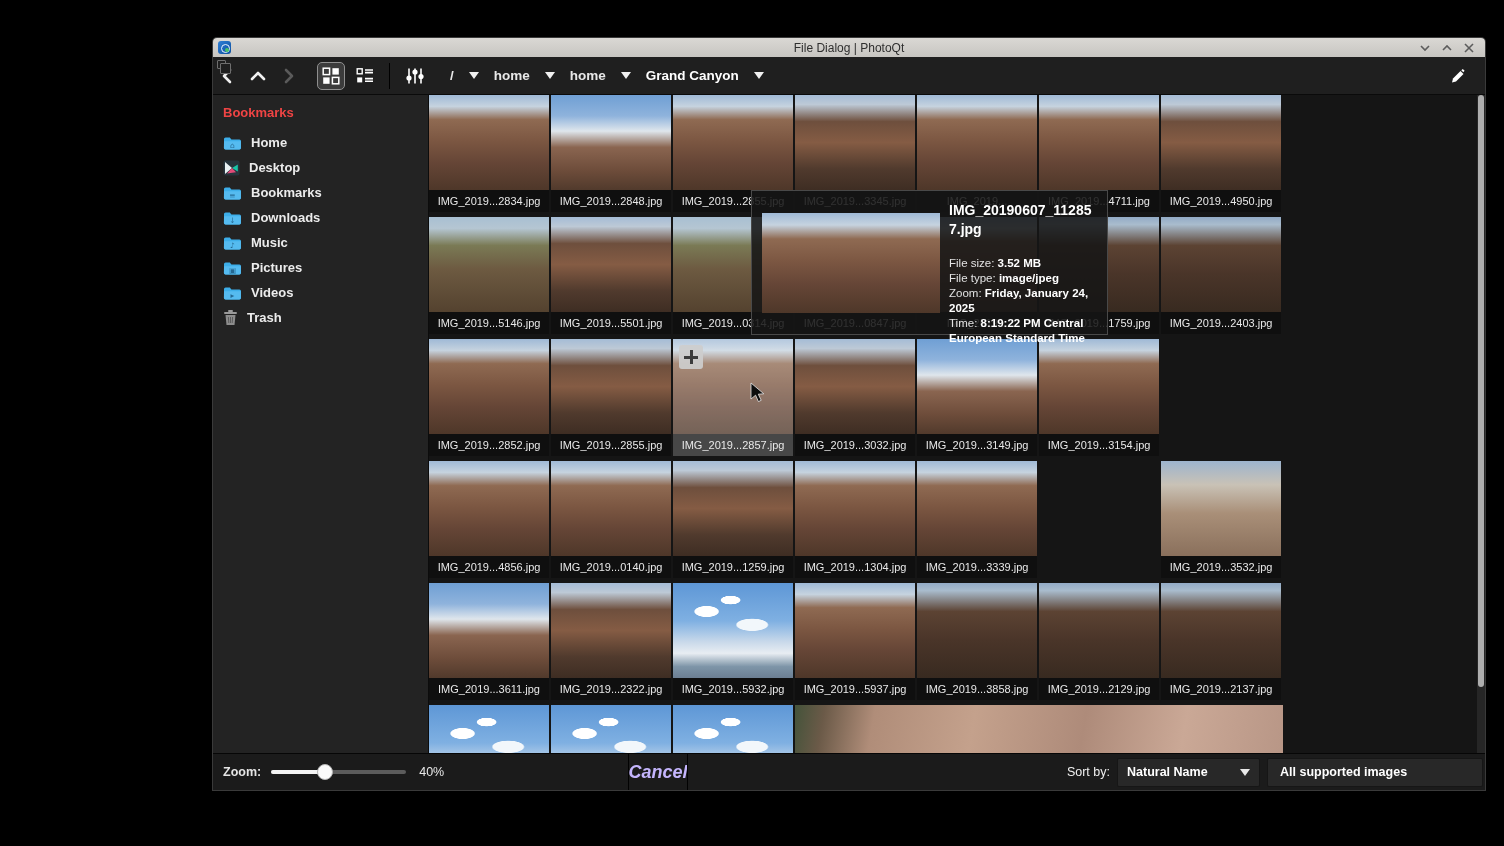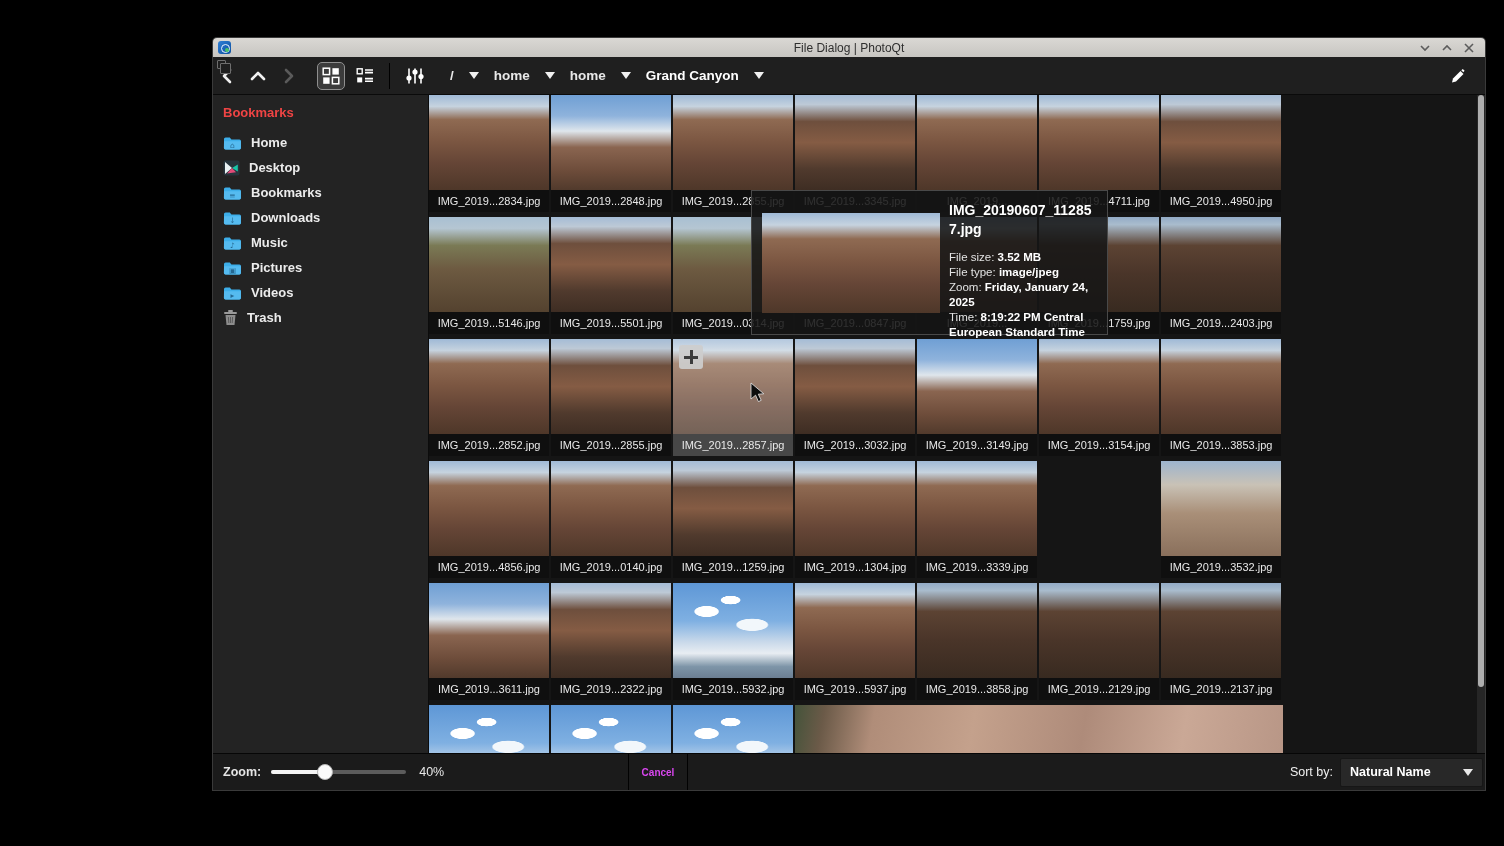--- a/index.html
+++ b/index.html
@@ -84,39 +84,39 @@
 
   .vscrollbar { position:absolute; right:0; top:0; width:8px; height:100%; background:#262626; z-index:20; }
   .vscroll-handle { position:absolute; left:1px; top:0; width:6px; height:90%; background:#aeaeae; border-radius:3px; }
 
   
   .tooltip { position:absolute; left:538px; top:152px; width:357px; height:145px; z-index:50;
              background:rgba(22,22,22,.88); border:1px solid #494949; display:flex; padding:10px; }
   .tt-preview { width:178px; height:100px; margin-top:12px; flex:none; }
   .tt-right { margin-left:9px; width:152px; }
   .tt-title { color:#fff; font-size:14px; font-weight:bold; line-height:19px; word-break:break-all; }
-  .tt-fields { margin-top:11px; font-size:11.5px; line-height:15px; color:#e2e2e2; }
+  .tt-fields { margin-top:17px; font-size:11.5px; line-height:15px; color:#e2e2e2; }
   .tt-fields b { color:#fff; }
 
   
   .cursor { position:absolute; left:537px; top:344px; z-index:60; }
 
   
   .bottombar { height:37px; background:#1b1b1b; border-top:1px solid #060606; display:flex; align-items:center; }
   .bb-zoom { display:flex; align-items:center; width:415px; padding-left:10px; height:100%; }
   .bb-zoom .zlabel { color:#e5e5e5; font-size:12.5px; font-weight:bold; }
   .slider { position:relative; width:135px; height:16px; margin-left:10px; }
   .slider .track { position:absolute; top:6px; left:0; width:100%; height:4px; background:#5c5c5c; border-radius:2px; }
   .slider .fill { position:absolute; top:6px; left:0; height:4px; background:#f4f4f4; border-radius:2px; }
   .slider .thumbdot { position:absolute; top:0; width:16px; height:16px; border-radius:50%;
                       background:#fafafa; border:1px solid #b5b5b5; }
   .bb-zoom .zval { color:#e8e8e8; font-size:12.5px; margin-left:13px; }
   .bb-sep { width:1px; height:100%; background:#020202; }
   .bb-cancel { width:58px; height:100%; display:flex; align-items:center; justify-content:center;
-               color:#d946ef; font-size:10px; font-weight:bold; cursor:default; }
+               color:#c4b5fd; font-size:18px; font-weight:bold; cursor:default;font-style:italic; }
   .bb-right { flex:1; height:100%; display:flex; align-items:center; justify-content:flex-end; gap:7px; padding-right:2px; }
   .bb-sortlabel { color:#f0f0f0; font-size:12.5px; }
   .bb-select { width:143px; height:29px; background:#282828; border:1px solid #161616; border-radius:2px;
                display:flex; align-items:center; padding:0 9px; }
   .bb-select .selval { color:#fff; font-size:12.5px; font-weight:bold; flex:1; }
   .bb-select .tri-down { border-top-color:#e8e8e8; }
   .bb-filter { width:216px; height:29px; background:#282828; border:1px solid #161616; border-radius:2px;
                display:flex; align-items:center; padding:0 12px; color:#fff; font-size:12.5px; font-weight:bold; }
 </style>
 </head>
@@ -384,24 +384,20 @@
             <div class="fname">IMG_2019...3032.jpg</div>
           </div>
           <div class="cell" style="left: 488px; top: 244px;">
             <div class="thumb t-c"></div>
             <div class="fname">IMG_2019...3149.jpg</div>
           </div>
           <div class="cell" style="left: 610px; top: 244px;">
             <div class="thumb t-a"></div>
             <div class="fname">IMG_2019...3154.jpg</div>
           </div>
-          <div class="cell" style="left: 732px; top: 244px;">
-            <div class="thumb t-a"></div>
-            <div class="fname">IMG_2019...3853.jpg</div>
-          </div>
           <div class="cell" style="left: 0px; top: 366px;">
             <div class="thumb t-a"></div>
             <div class="fname">IMG_2019...4856.jpg</div>
           </div>
           <div class="cell" style="left: 122px; top: 366px;">
             <div class="thumb t-a"></div>
             <div class="fname">IMG_2019...0140.jpg</div>
           </div>
           <div class="cell" style="left: 244px; top: 366px;">
             <div class="thumb t-b"></div>
@@ -494,17 +490,18 @@
       </div>
       <div class="bb-sep"></div>
       <div class="bb-cancel">Cancel</div>
       <div class="bb-sep"></div>
       <div class="bb-right">
         <span class="bb-sortlabel">Sort by:</span>
         <div class="bb-select">
           <span class="selval">Natural Name</span>
           <span class="tri-down"></span>
         </div>
+        <div class="bb-filter">All supported images</div>
       </div>
     </div>
 
   </div>
 </div>
 
 </body></html>

